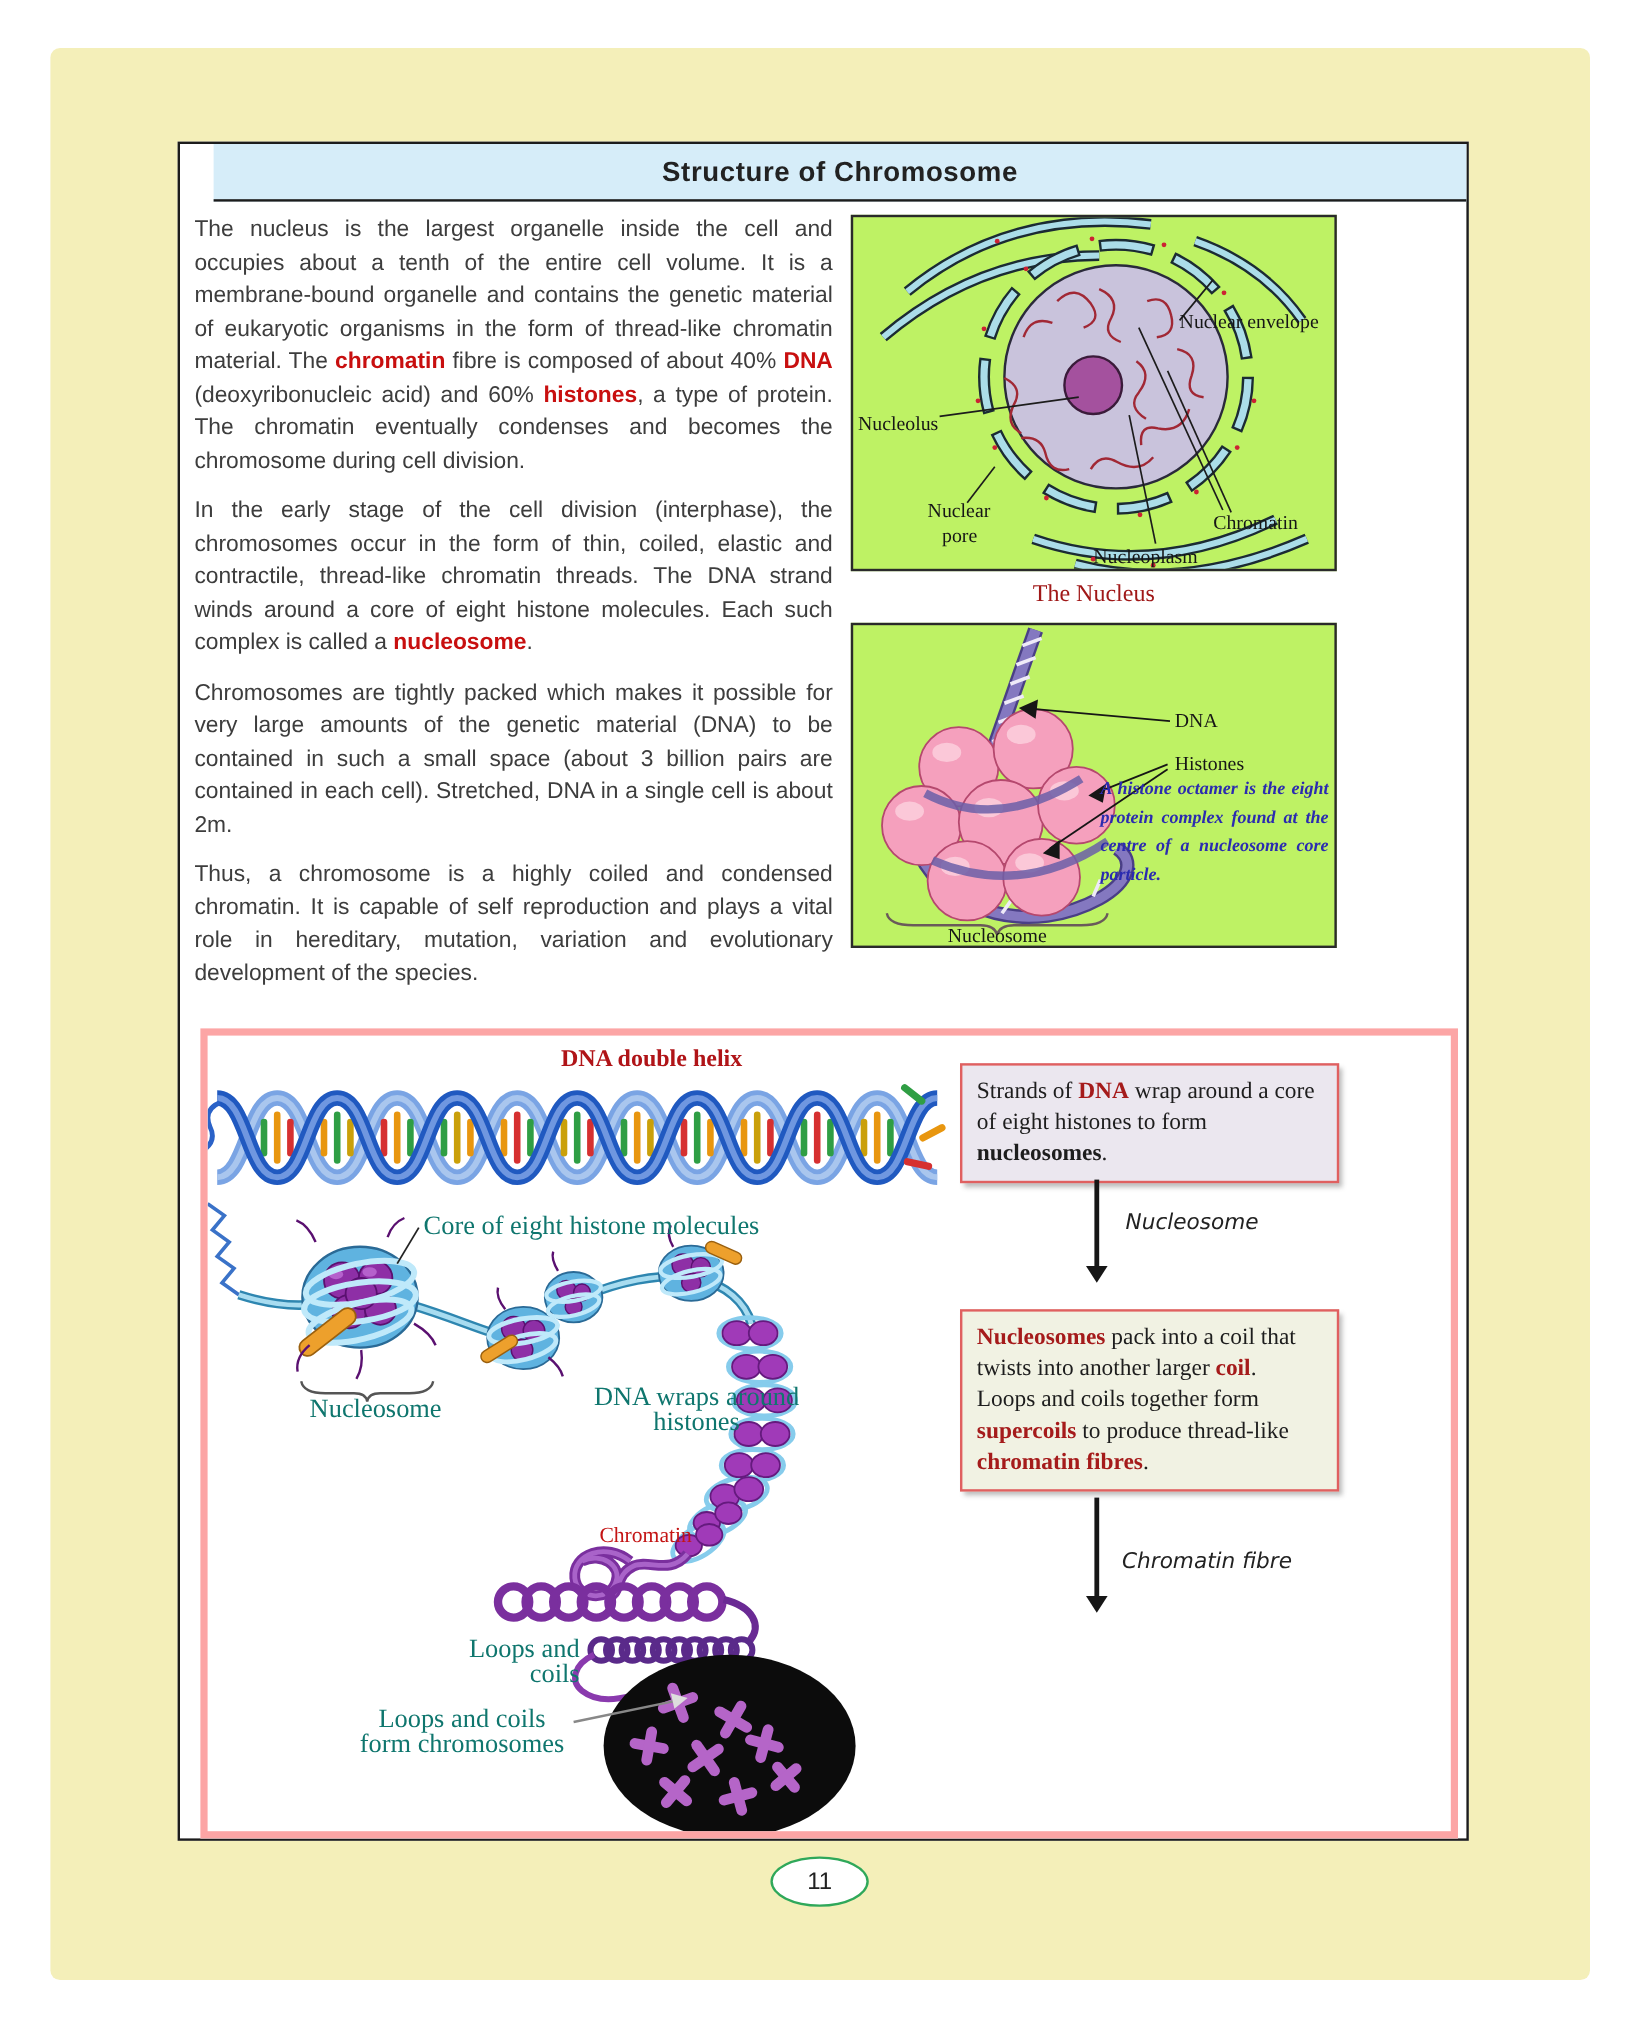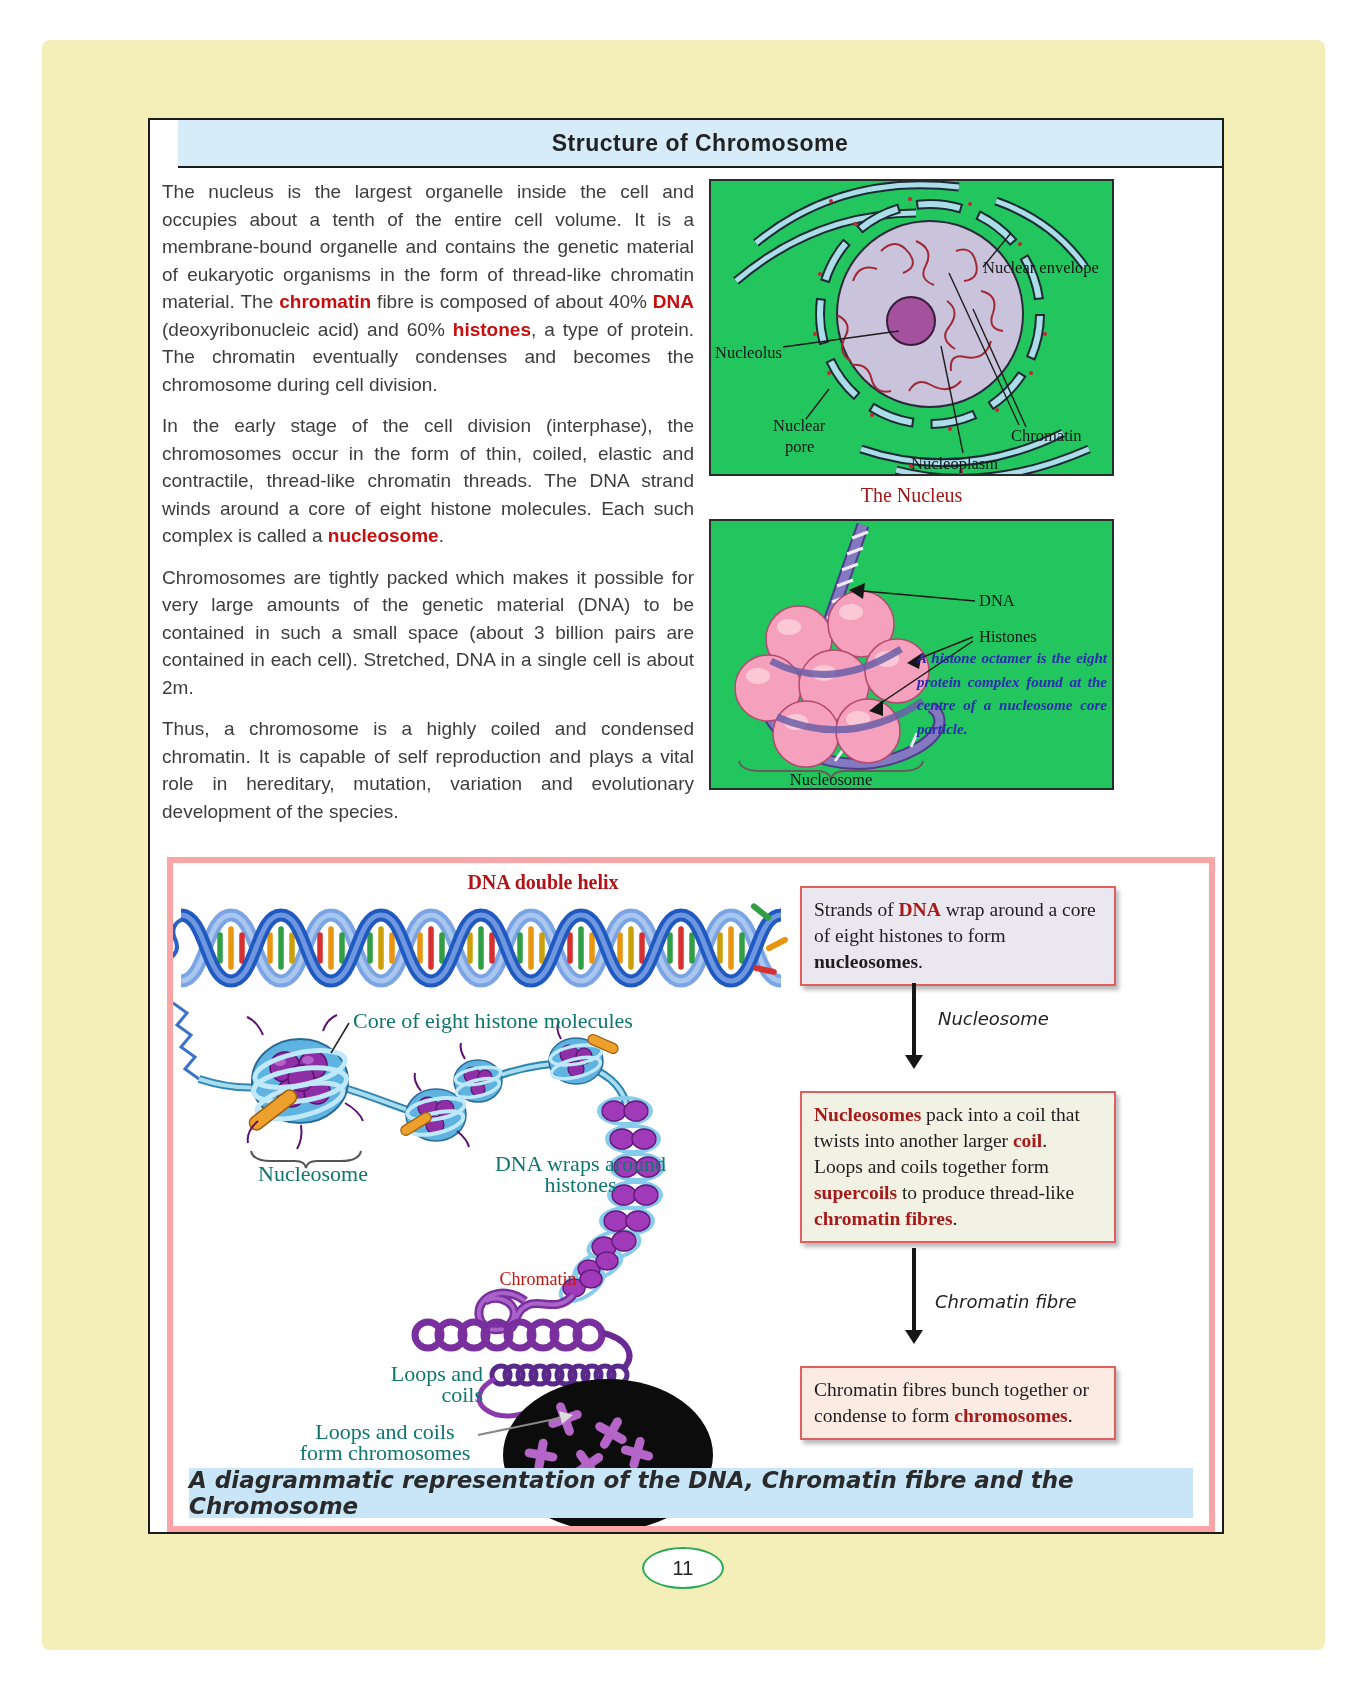--- a/index.html
+++ b/index.html
@@ -15,21 +15,21 @@
   .header{height:46px;background:#d6edf9;border-bottom:2px solid #1c1c1c;
           display:flex;align-items:center;justify-content:center;margin-left:28px;}
   .header h1{margin:0;font-size:23px;font-weight:bold;color:#222;letter-spacing:.5px;}
 
   .left-col{position:absolute;left:12px;top:58px;width:532px;
             font-size:19px;line-height:27.5px;color:#3d3d3d;text-align:justify;}
   .left-col p{margin:0 0 14px 0;}
   .red{color:#c80f0f;font-weight:bold;}
 
   .right-col{position:absolute;left:559px;top:59px;width:405px;}
-  .fig-box{position:relative;background:#22c55e;border:2px solid #2a2a2a;}
+  .fig-box{position:relative;background:#bef264;border:2px solid #2a2a2a;}
   .fig-caption{font-family:"Liberation Serif",serif;font-weight:normal;color:#a01818;
                font-size:20px;text-align:center;margin:8px 0 12px 0;}
 
   svg text{font-family:"Liberation Serif","DejaVu Serif",serif;font-size:16.5px;fill:#161616;}
 
   .note-blue{position:absolute;left:206px;top:126px;width:190px;
              font-family:"Liberation Serif",serif;font-style:italic;font-weight:bold;
              color:#2b2bb0;font-size:15px;line-height:23.5px;text-align:justify;}
 
   .bottom-panel{position:absolute;left:17px;top:737px;width:1036px;height:663px;
@@ -467,25 +467,21 @@
       <div class="hand" style="left:765px;top:145px;">Nucleosome</div>
 
       <div class="flow-box" style="left:627px;top:228px;background:#f1f2e3;">
         <p><span class="fr">Nucleosomes</span><span> pack into a coil that twists into another larger </span><span class="fr">coil</span><span>.</span></p>
         <p><span>Loops and coils together form </span><span class="fr">supercoils</span><span> to produce thread-like </span><span class="fr">chromatin fibres</span><span>.</span></p>
       </div>
 
       <div class="flow-arrow" style="left:739px;top:385px;height:82px;"></div>
       <div class="hand" style="left:762px;top:428px;">Chromatin fibre</div>
 
-      <div class="flow-box" style="left:627px;top:503px;background:#fcebe3;">
-        <p><span>Chromatin fibres bunch together or condense to form </span><span class="fr">chromosomes</span><span>.</span></p>
-      </div>
-
-      <div class="panel-caption">A diagrammatic representation of the DNA, Chromatin fibre and the Chromosome</div>
+
     </div>
 
   </div>
 
   <div class="page-number">
     <span>11</span>
   </div>
 </div>
 
 </body></html>

